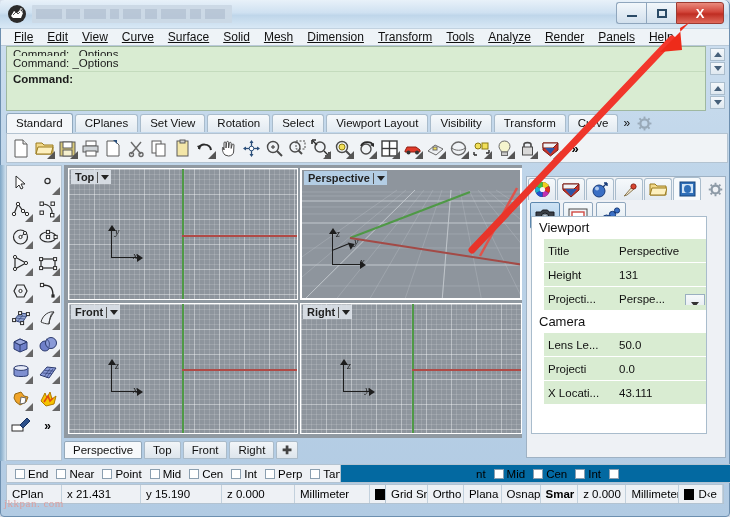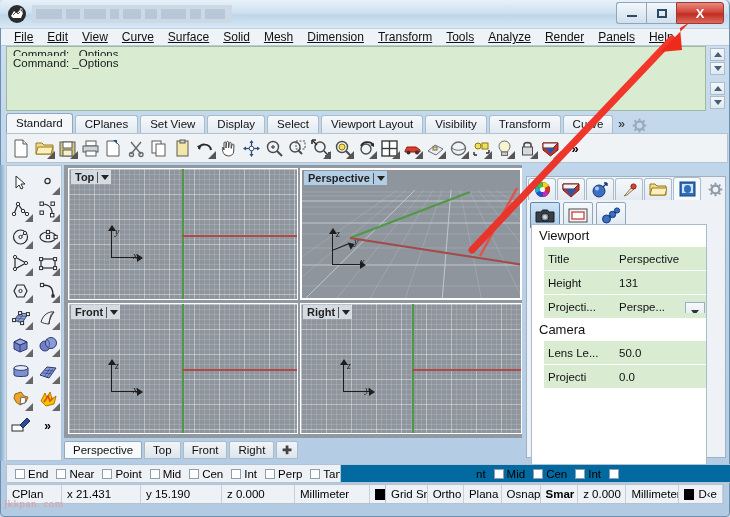--- a/index.html
+++ b/index.html
@@ -49,21 +49,21 @@
   .cmdline{padding:0 6px;font-size:11.5px;color:#1a1a1a;line-height:15px;white-space:nowrap;}
   .cmdline.clipped{height:9px;overflow:hidden;line-height:15px;}
   .cmdline.cur{font-weight:bold;border-top:1px solid #c4dbbd;}
   .cmd-scroll{position:absolute;right:4px;top:48px;width:16px;height:62px;}
   .sc-btn{width:15px;height:13px;background:linear-gradient(to bottom,#f4f8fb,#dfe8f0);
     border:1px solid #aabdcd;box-sizing:border-box;display:flex;align-items:center;justify-content:center;margin-bottom:1px;}
   .tri-up{width:0;height:0;border-left:4px solid transparent;border-right:4px solid transparent;border-bottom:5px solid #46607a;}
   .tri-dn{width:0;height:0;border-left:4px solid transparent;border-right:4px solid transparent;border-top:5px solid #46607a;}
 
   
-  .tabbar{position:absolute;left:6px;top:113px;width:722px;height:20px;display:flex;align-items:flex-end;}
+  .tabbar{position:absolute;left:6px;top:113px;width:722px;height:20px;display:flex;align-items:center;}
   .ttab{height:17px;line-height:17px;padding:0 9px;font-size:11.5px;
     background:linear-gradient(to bottom,#f6f9fb,#e2eaf1);border:1px solid #a9bccc;
     border-bottom:none;border-radius:3px 3px 0 0;margin-right:2px;color:#111;white-space:nowrap;}
   .ttab.active{height:19px;line-height:19px;background:#f4f7fa;border-color:#90a8bd;font-weight:normal;}
   .ttab-more{font-size:12px;padding:0 3px;border:none;background:none;}
   .ttab-gear{width:15px;height:15px;margin-left:2px;opacity:.6;}
 
   
   .maintool{position:absolute;left:6px;top:133px;width:722px;height:30px;
     background:#f0f3f6;border:1px solid #b3c3d1;box-sizing:border-box;display:flex;align-items:center;padding-left:3px;}
@@ -123,21 +123,21 @@
   .ptabs{position:absolute;left:526px;top:176px;width:200px;height:24px;display:flex;align-items:flex-end;gap:1px;padding-left:2px;}
   .ptab{width:26px;height:21px;display:flex;align-items:center;justify-content:center;
     background:linear-gradient(to bottom,#f6f9fb,#e3eaf1);border:1px solid #a9bccc;border-bottom:none;border-radius:3px 3px 0 0;}
   .ptab.active{background:#f7fafc;height:22px;}
   .ptab.gearonly{background:none;border:none;}
   .subtools{position:absolute;left:530px;top:202px;width:190px;height:26px;display:flex;gap:3px;}
   .stbtn{width:28px;height:25px;border:1px solid #8fa6bd;background:linear-gradient(to bottom,#f6f9fb,#dde8f1);
     display:flex;align-items:center;justify-content:center;border-radius:2px;}
   .stbtn.active{background:linear-gradient(to bottom,#cfe3f4,#a8cbe8);border-color:#5d87ad;}
 
-  .ptable{position:absolute;left:531px;top:224px;width:176px;height:248px;
+  .ptable{position:absolute;left:531px;top:216px;width:176px;height:218px;
     background:#fff;border:1px solid #a9bccc;box-sizing:border-box;overflow:hidden;}
   .grp{height:22px;line-height:22px;font-size:13px;padding-left:7px;background:#fff;color:#111;}
   .prow{display:flex;height:23px;align-items:center;background:#d9ecd2;border-bottom:1px solid #fff;}
   .prow .gut{width:12px;height:100%;background:#fff;flex:0 0 auto;}
   .pk{width:70px;font-size:11.5px;padding-left:4px;color:#111;overflow:hidden;white-space:nowrap;box-sizing:border-box;}
   .pv{flex:1;font-size:11.5px;padding-left:5px;color:#111;overflow:hidden;white-space:nowrap;position:relative;}
   .pv .ddbtn{position:absolute;right:1px;top:1px;width:18px;height:19px;
     background:linear-gradient(to bottom,#f6f9fb,#dde5ec);border:1px solid #9aafc0;
     display:flex;align-items:center;justify-content:center;}
 
@@ -212,20 +212,21 @@
     <div class="menu-item"><u>Tools</u></div>
     <div class="menu-item"><u>Analyze</u></div>
     <div class="menu-item"><u>Render</u></div>
     <div class="menu-item"><u>Panels</u></div>
     <div class="menu-item"><u>Help</u></div>
   </div>
 
   <div class="cmdarea">
     <div class="cmdline clipped">Command: _Options</div>
     <div class="cmdline">Command: _Options</div>
+    <div class="cmdline cur">Command:</div>
   </div>
   <div class="cmd-scroll">
     <div class="sc-btn">
         <div class="tri-up"></div>
       </div>
     <div class="sc-btn">
         <div class="tri-dn"></div>
       </div>
     <div style="height:6px"></div>
     <div class="sc-btn">
@@ -233,21 +234,21 @@
       </div>
     <div class="sc-btn">
         <div class="tri-dn"></div>
       </div>
   </div>
 
   <div class="tabbar">
     <div class="ttab active">Standard</div>
     <div class="ttab">CPlanes</div>
     <div class="ttab">Set View</div>
-    <div class="ttab">Display</div>
+    <div class="ttab">Rotation</div>
     <div class="ttab">Select</div>
     <div class="ttab">Viewport Layout</div>
     <div class="ttab">Visibility</div>
     <div class="ttab">Transform</div>
     <div class="ttab">Curve</div>
     <div class="ttab ttab-more">»</div>
     <svg class="ttab-gear" viewBox="0 0 16 16">
       <circle cx="8" cy="8" r="4.4" fill="none" stroke="#7d8b97" stroke-width="2.4"></circle>
       <g stroke="#7d8b97" stroke-width="2">
         <line x1="8" y1="0.6" x2="8" y2="3"></line>
@@ -869,20 +870,25 @@
     <div class="prow">
       <div class="gut"></div>
       <div class="pk">Lens Le...</div>
       <div class="pv">50.0</div>
     </div>
     <div class="prow">
       <div class="gut"></div>
       <div class="pk">Projecti</div>
       <div class="pv">0.0</div>
     </div>
+    <div class="prow">
+      <div class="gut"></div>
+      <div class="pk">X Locati...</div>
+      <div class="pv">43.111</div>
+    </div>
 
   </div>
 
   <div class="osnapbar">
     <label class="osnap">
         <span class="cbx"></span>
         <span>End</span>
       </label>
     <label class="osnap">
         <span class="cbx"></span>

